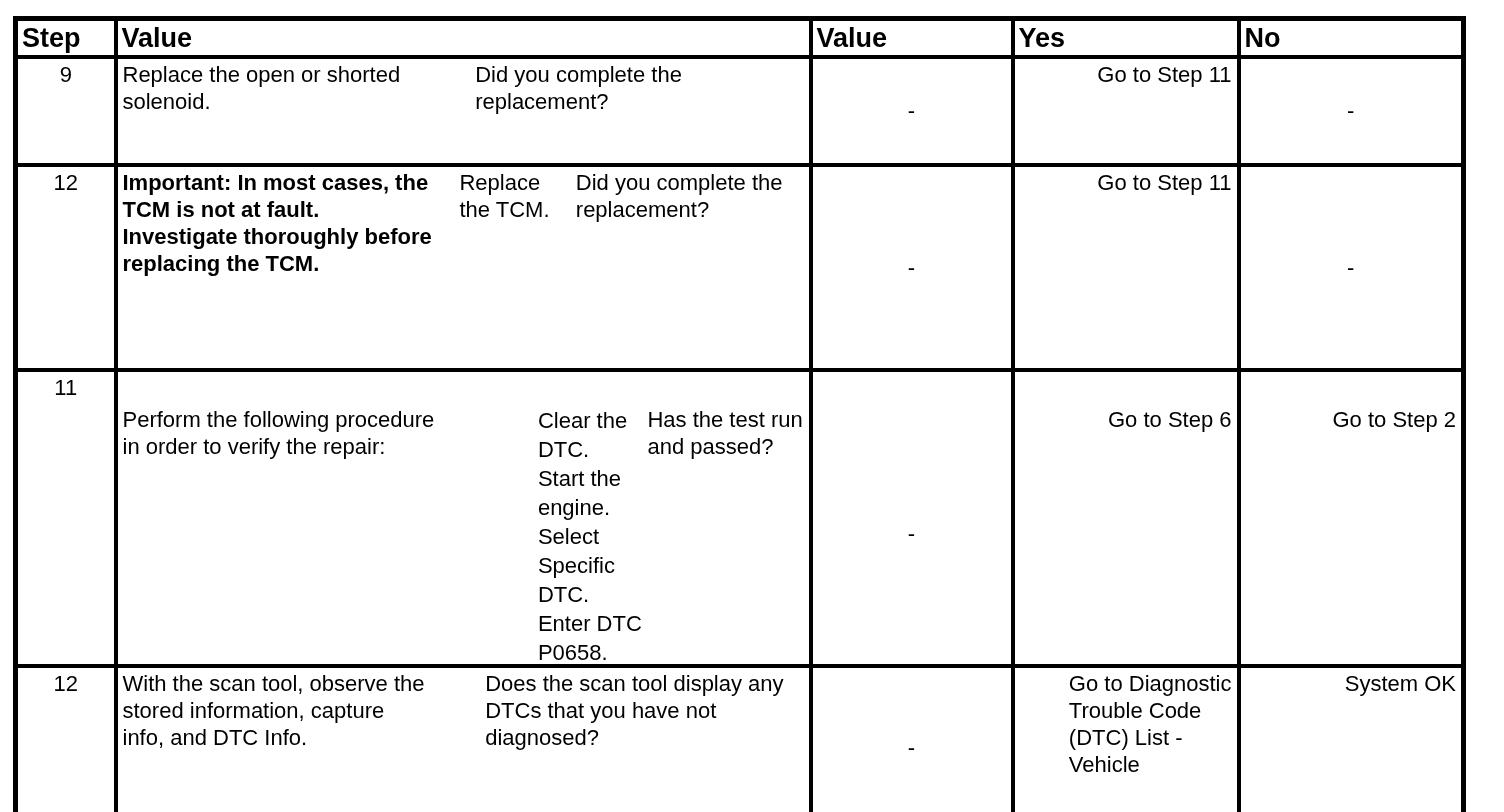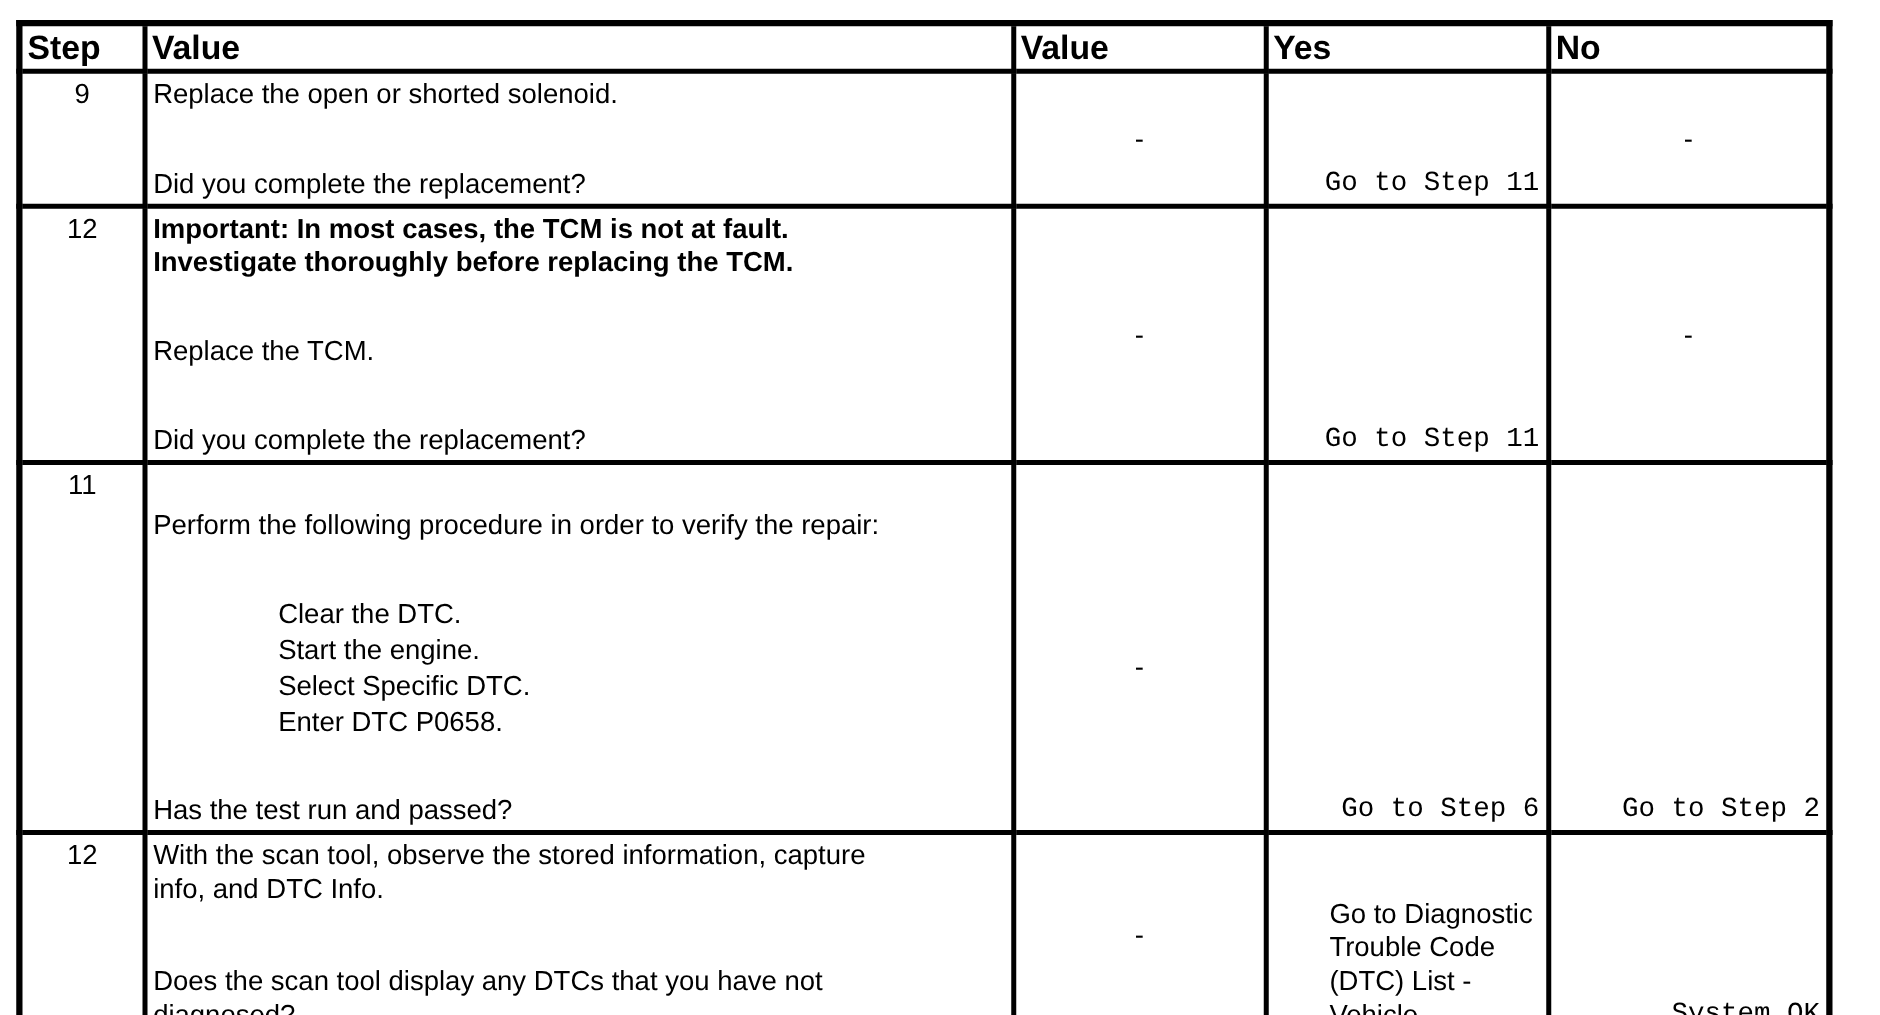--- a/index.html
+++ b/index.html
@@ -37,25 +37,25 @@
     vertical-align: middle;
     height: 30px;
     padding: 2px 4px;
   }
   td.step-cell {
     text-align: center;
     vertical-align: middle;
   }
   .cellbox {
     display: flex;
-    flex-direction: column;
+    flex-direction: row;
   }
   .between { justify-content: space-between; }
   .center { justify-content: center; align-items: center; text-align: center; }
-  .bottom-center { justify-content: flex-end; align-items: flex-end; text-align: center; font-family: Liberation Mono, monospace; }
+  .bottom-center { justify-content: flex-end; align-items: flex-start; text-align: center; }
   .bottom-left { justify-content: flex-end; align-items: flex-start; text-align: left; margin-left: 44px; }
   .rh9  { height: 99px; }
   .rh10 { height: 196px; }
   .rh11 { height: 255px; margin-top: 32px; }
   .rh12 { height: 155px; gap: 24px; }
   .txt { white-space: pre-line; }
   .bold { font-weight: bold; }
   .indent-list { margin-left: 100px; line-height: 29px; }
   col.c-step  { width: 100px; }
   col.c-action{ width: 695px; }

